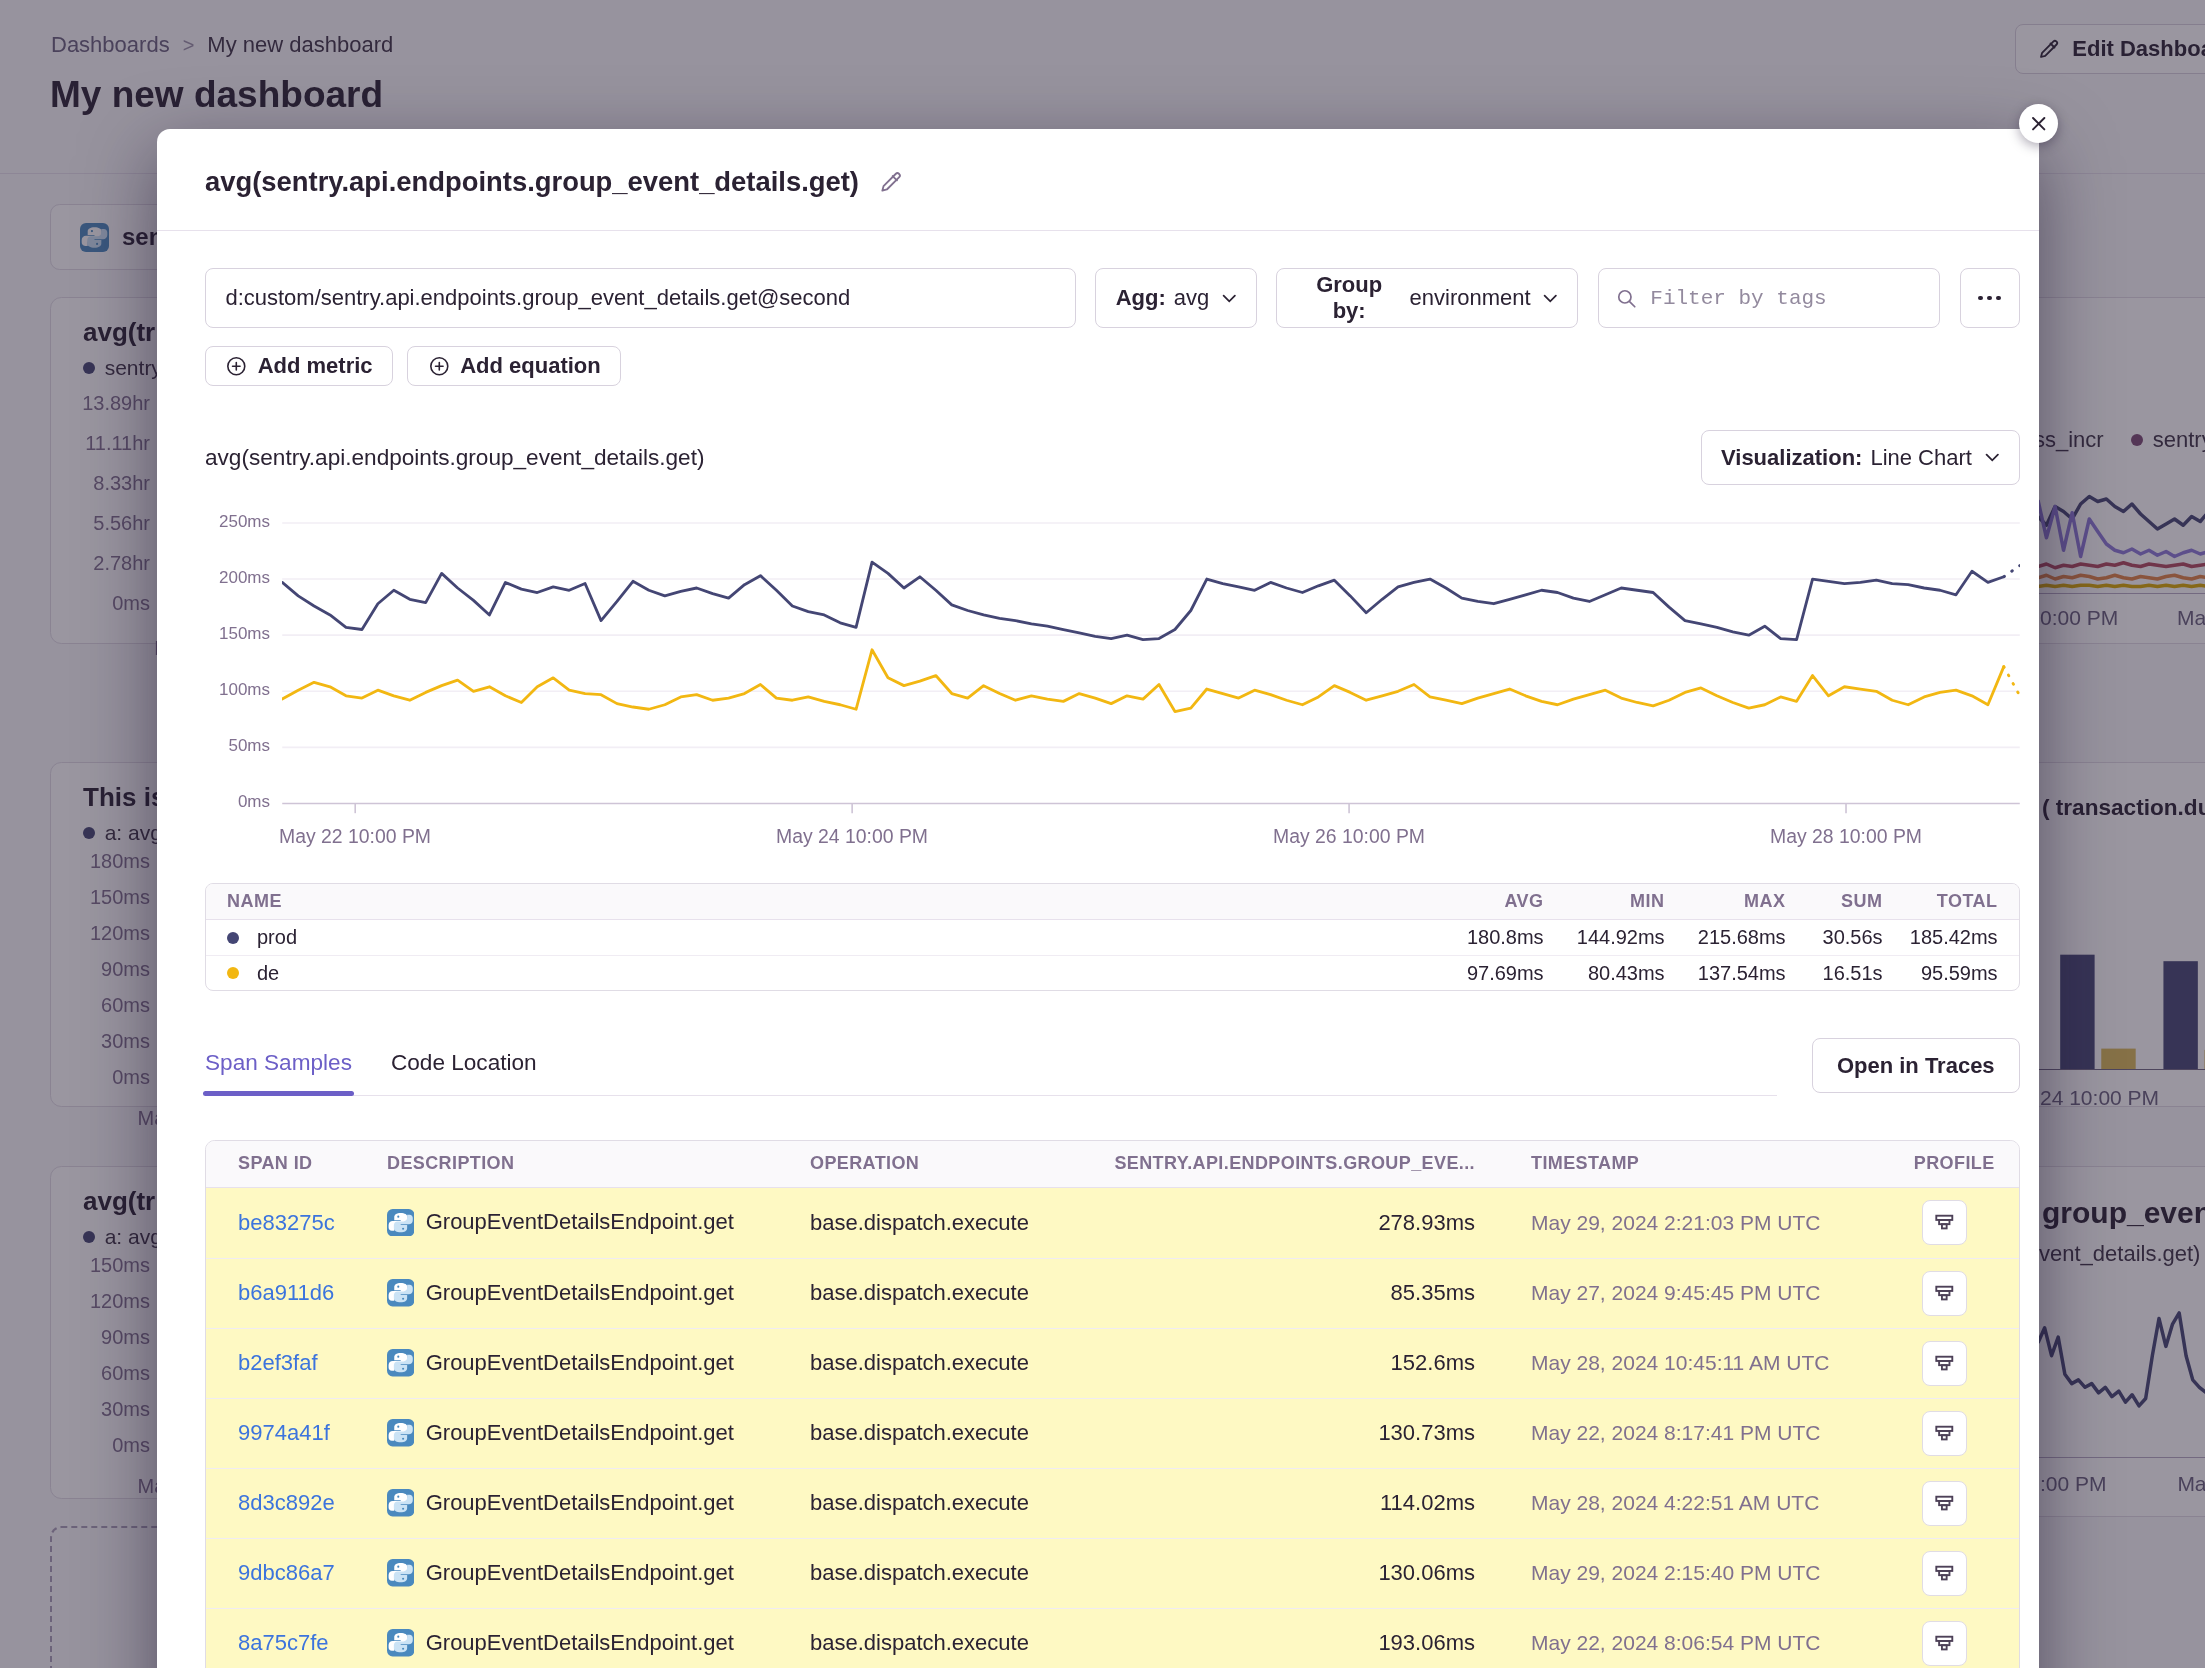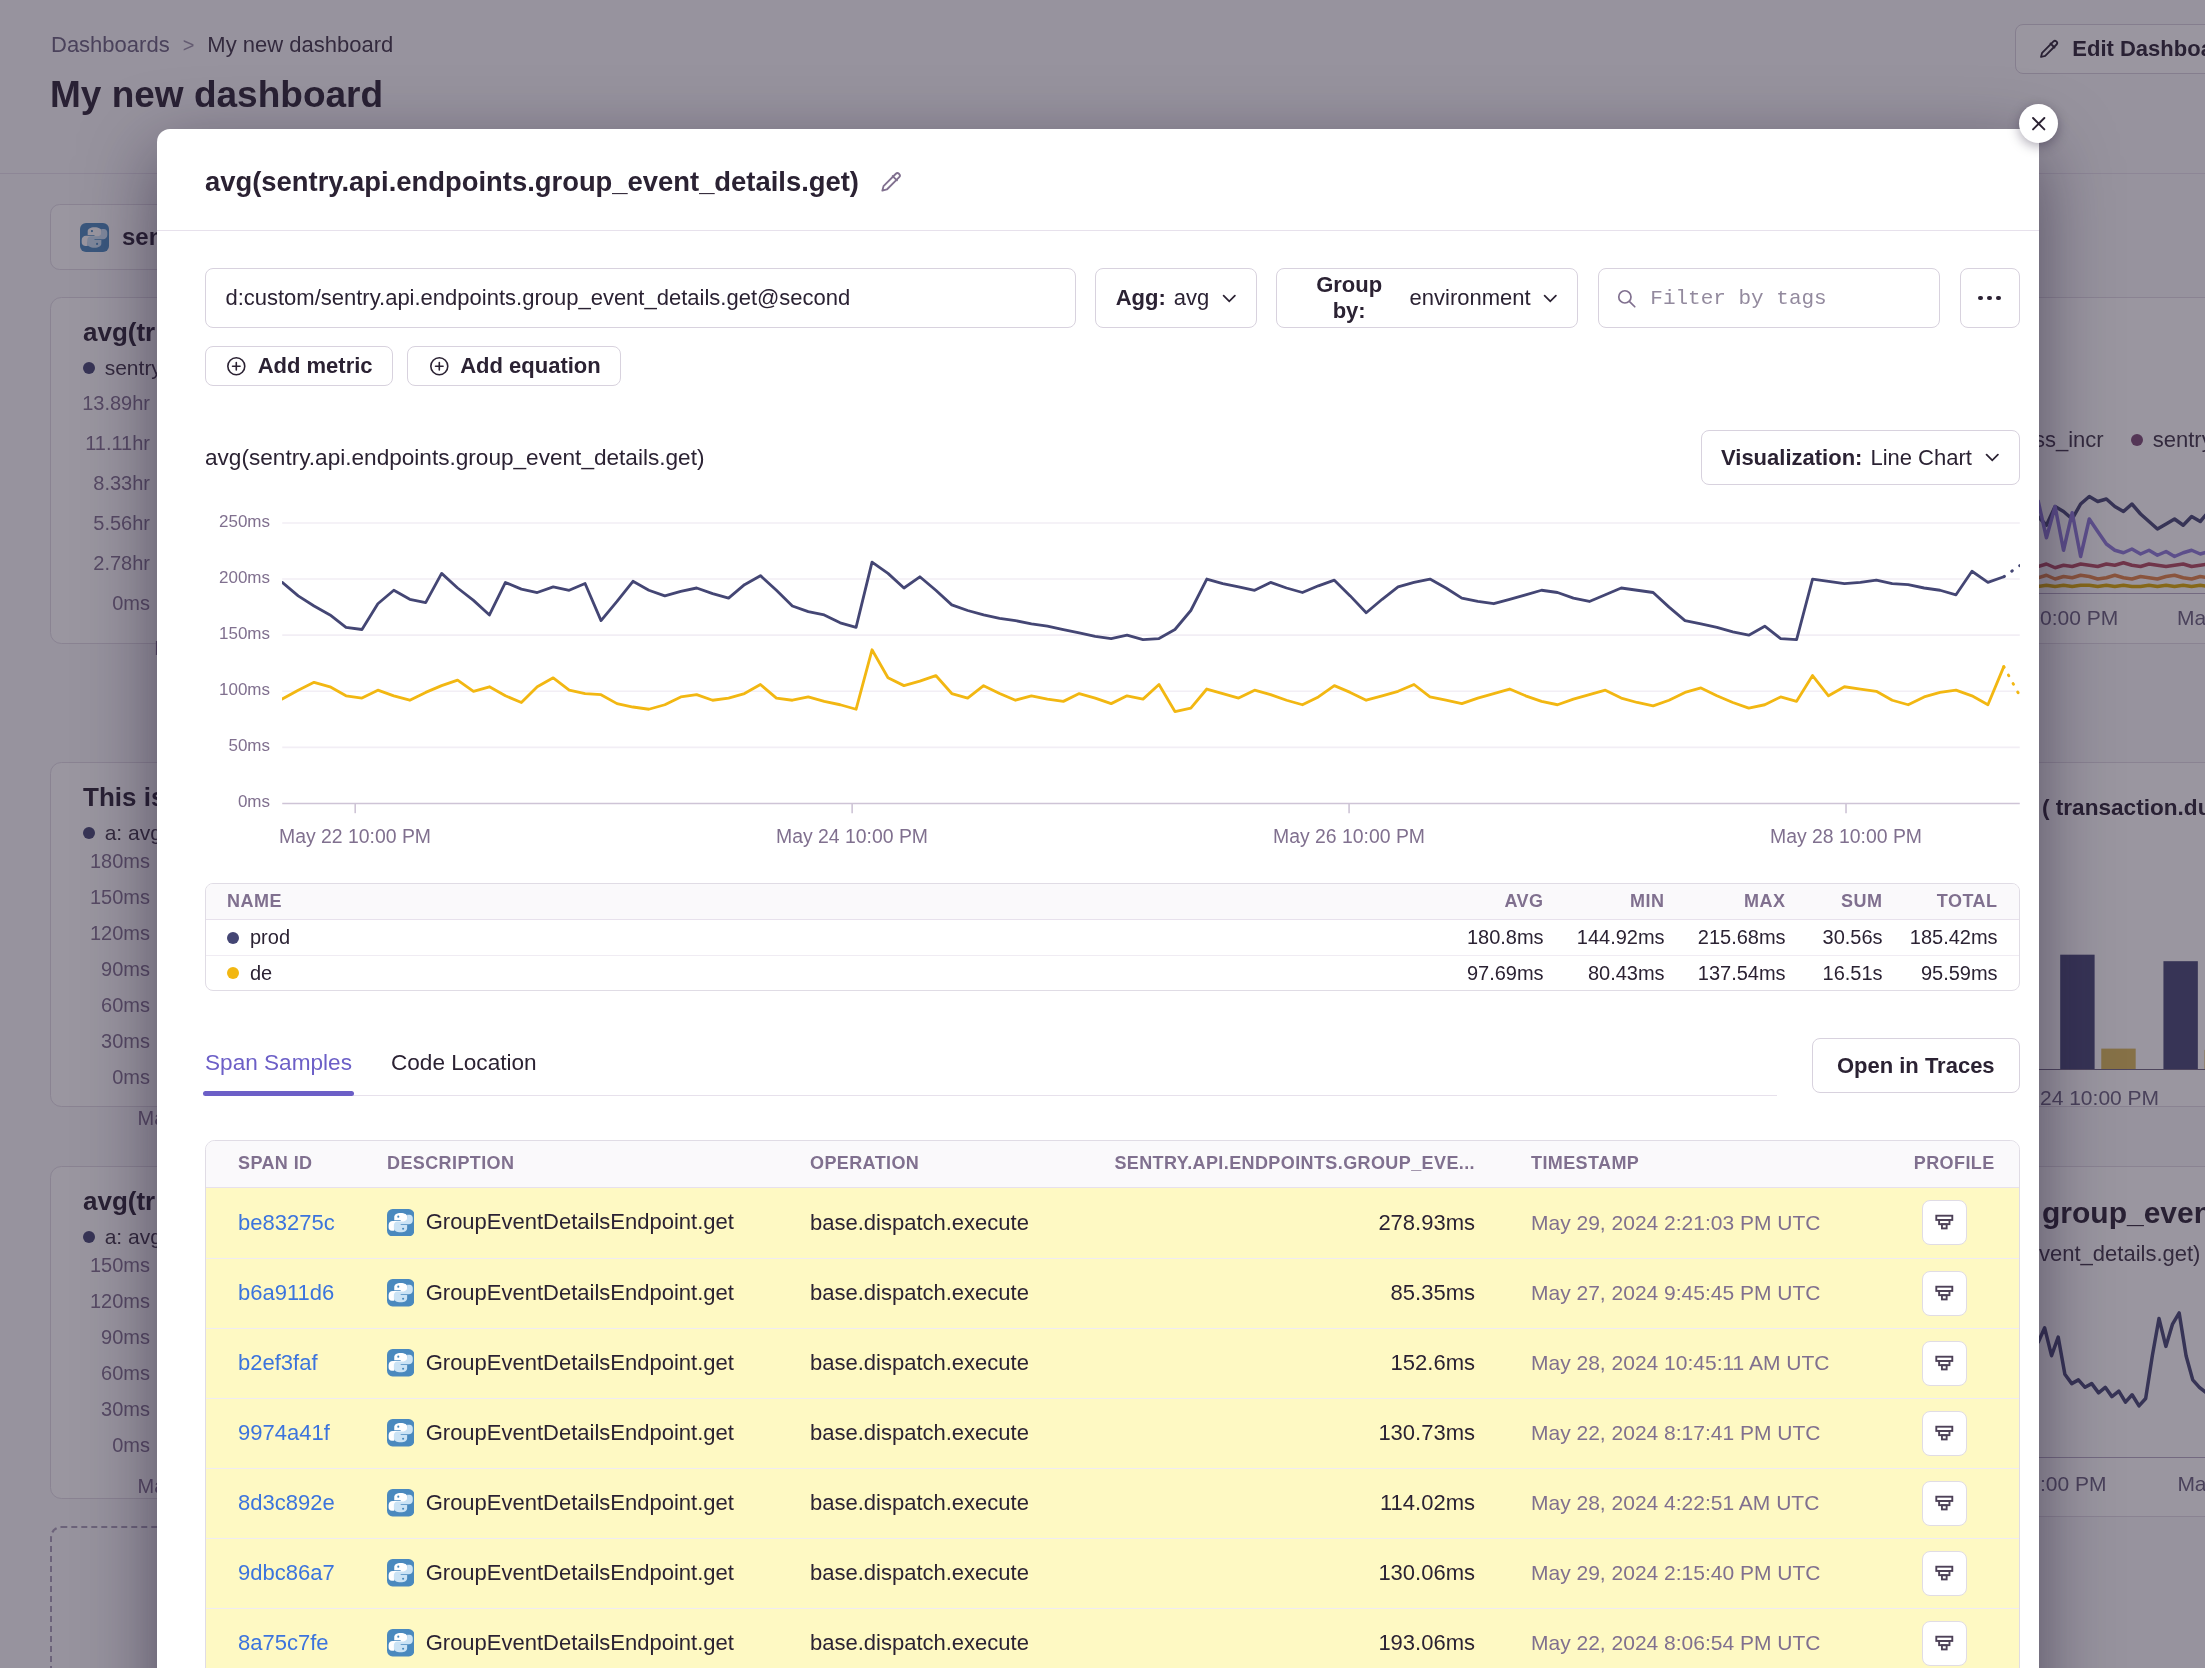--- a/index.html
+++ b/index.html
@@ -64,21 +64,21 @@
   .chart-wrap { position:relative; margin-top:21px; height:348px; }
   .ylab { position:absolute; left:0; width:65px; text-align:right; font-size:17px; color:#80708F; }
   .main-svg { position:absolute; left:77px; top:0; }
   .xlab { position:absolute; top:319px; width:226px; text-align:center; font-size:19.4px; color:#80708F; }
 
   .summary { margin-top:29px; border:1.2px solid #E0DCE5; border-radius:8px; overflow:hidden; }
   .sum-grid { display:grid; grid-template-columns:1fr 121px 121px 121px 97px 115px; align-items:center; padding:0 21px; }
   .sum-head { background:#FAF9FB; height:36px; font-size:18px; font-weight:700; color:#80708F; letter-spacing:0.5px; border-bottom:0.8px solid #E7E1EC; }
   .sum-row { height:35px; font-size:20px; color:#2B2233; }
   .sum-row + .sum-row { border-top:0.8px solid #F0ECF3; }
-  .sum-name { display:flex; align-items:center; gap:11px; }
+  .sum-name { display:flex; align-items:center; gap:18px; }
   .num { text-align:right; }
 
   .tabs-row { display:flex; align-items:center; margin-top:47px; }
   .tabs { flex:1; display:flex; gap:39px; border-bottom:0.8px solid #E7E1EC; padding-bottom:19.4px; margin-right:35px; font-size:22.6px; }
   .tab { color:#2B2233; cursor:pointer; position:relative; }
   .tab.active { color:#6C5FC7; }
   .tab.active::after { content:''; position:absolute; left:-1.6px; right:-1.6px; bottom:-20px; height:4.8px; border-radius:3.2px; background:#6C5FC7; }
   .open-traces { height:55px; background:#fff; border:1.2px solid #D8D2DE; border-radius:8px; padding:0 24px; font-size:22px; font-weight:700; color:#2B2233; margin-bottom:14.5px; cursor:pointer; }
 
   .span-table { margin-top:32px; border:1.2px solid #E0DCE5; border-radius:9.7px; overflow:hidden; }

